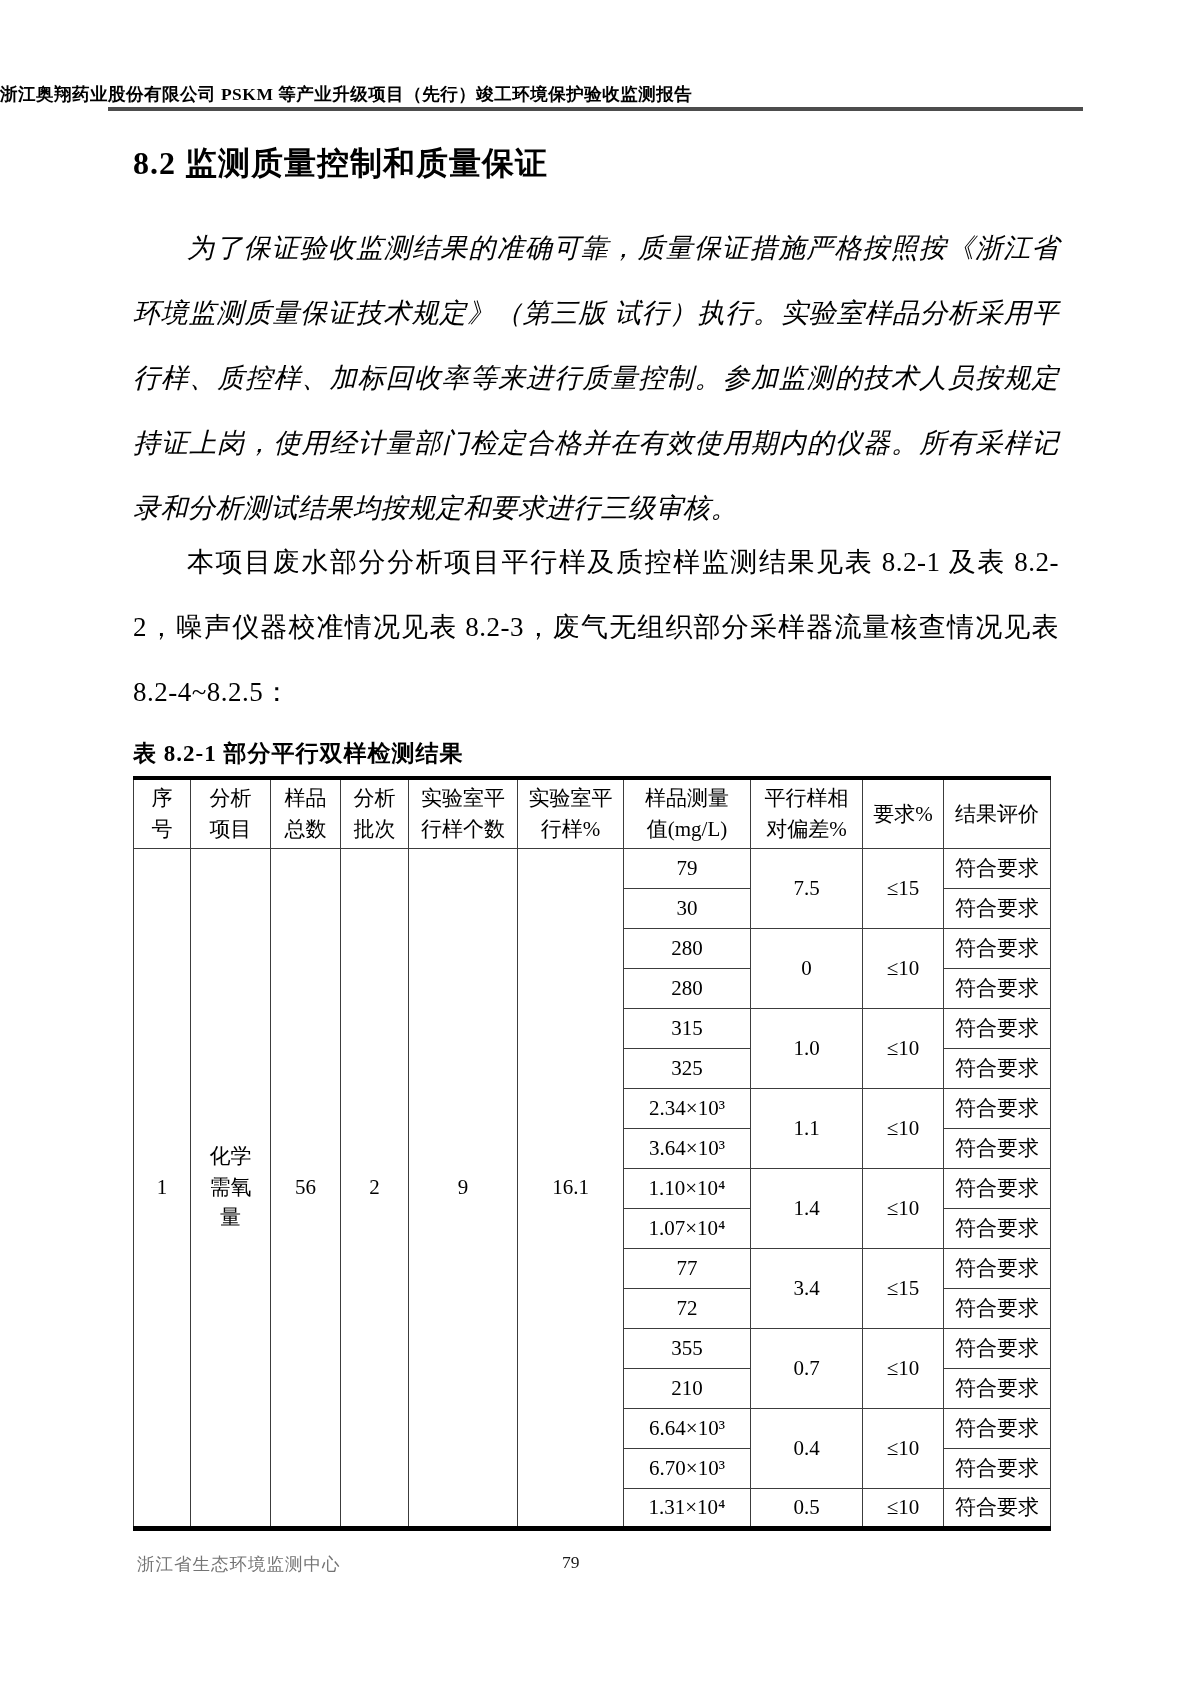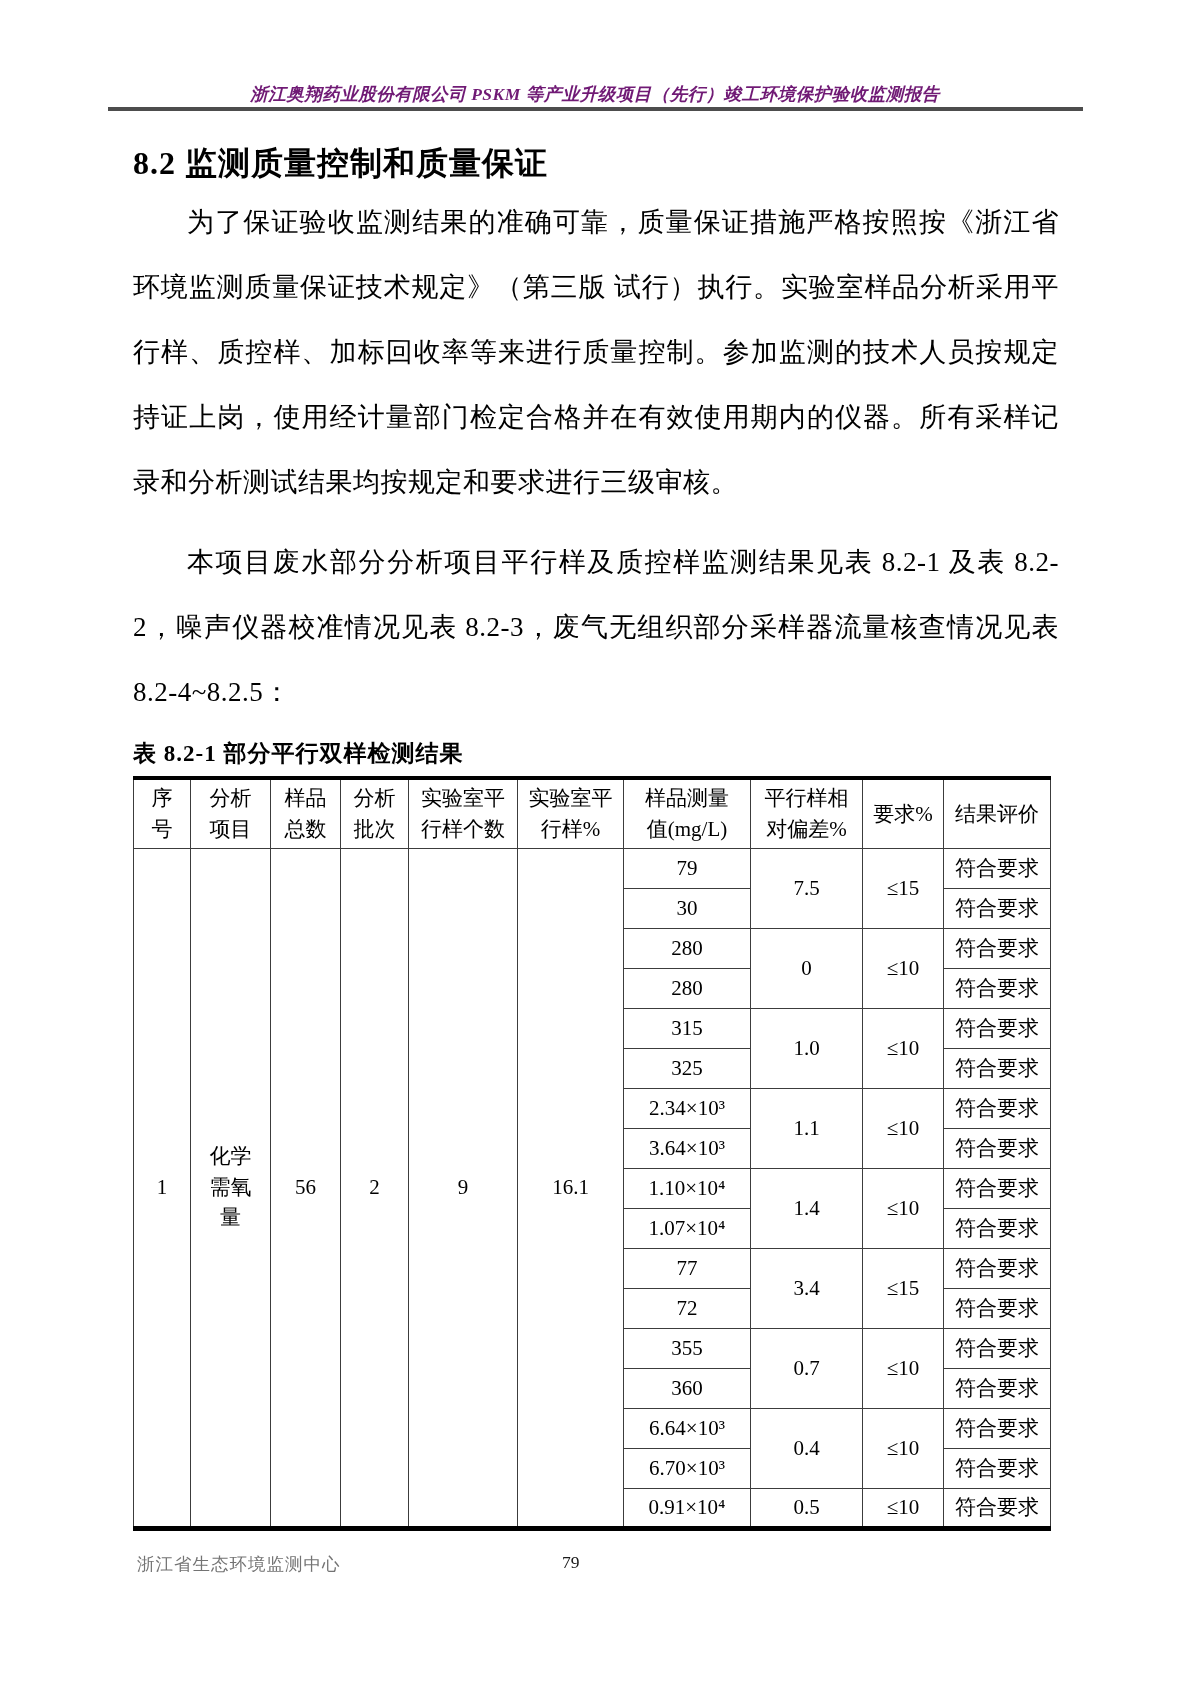--- a/index.html
+++ b/index.html
@@ -7,45 +7,43 @@
   body {
     width: 1190px; height: 1683px;
     position: relative;
     font-family: "Liberation Serif", "DejaVu Serif", serif;
     color: #000000;
     overflow: hidden;
   }
 
   .doc-header {
     position: absolute; top: 82px; left: 0; width: 100%;
-    text-align: center;
     font-size: 17.5px; font-weight: 600;
-    color: #701a75;
+    color: #000000;
     letter-spacing: 0.5px;
-    font-style: italic;
   }
   .header-rule {
     position: absolute; top: 107px; left: 108px; width: 975px; height: 4px;
     background: #4d4d4d;
   }
 
   .section-heading {
     position: absolute; top: 142px; left: 133px;
     font-size: 32px; font-weight: bold;
     letter-spacing: 1px;
   }
 
   .body-para {
     position: absolute; left: 133px; width: 926px;
     font-size: 27px; line-height: 65px;
     text-align: justify;
     text-indent: 2em;
     letter-spacing: 0.5px;
   }
-  .para-1 { top: 190px; }
+  .para-1 { top: 216px; font-style: italic; }
   .para-2 { top: 530px; }
 
   .table-title {
     position: absolute; top: 738px; left: 133px; width: 917px;
     text-align: left;
     font-size: 23px; font-weight: bold;
     letter-spacing: 1px;
   }
 
   table.report-table {
@@ -203,35 +201,35 @@
       <td>72</td>
       <td>符合要求</td>
     </tr>
     <tr>
       <td>355</td>
       <td rowspan="2">0.7</td>
       <td rowspan="2">≤10</td>
       <td>符合要求</td>
     </tr>
     <tr>
-      <td>360</td>
+      <td>210</td>
       <td>符合要求</td>
     </tr>
     <tr>
       <td>6.64×10³</td>
       <td rowspan="2">0.4</td>
       <td rowspan="2">≤10</td>
       <td>符合要求</td>
     </tr>
     <tr>
       <td>6.70×10³</td>
       <td>符合要求</td>
     </tr>
     <tr>
-      <td>0.91×10⁴</td>
+      <td>1.31×10⁴</td>
       <td>0.5</td>
       <td>≤10</td>
       <td>符合要求</td>
     </tr>
   </tbody>
 </table>
 
 <div class="doc-footer-org">浙江省生态环境监测中心</div>
 <div class="doc-page-number">79</div>
 

